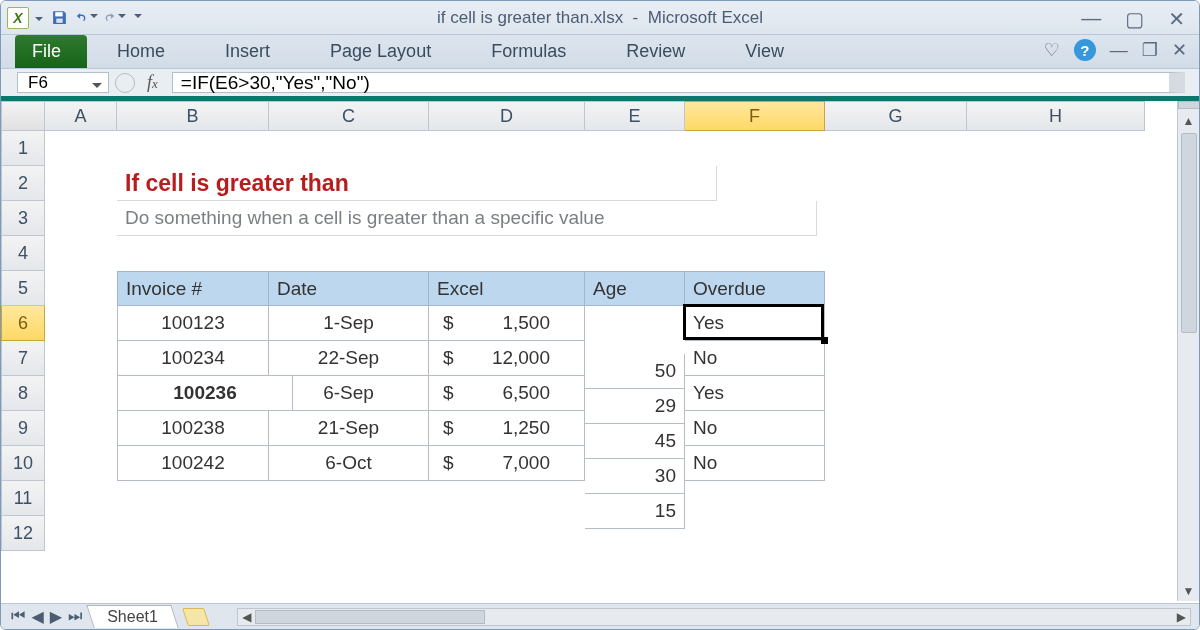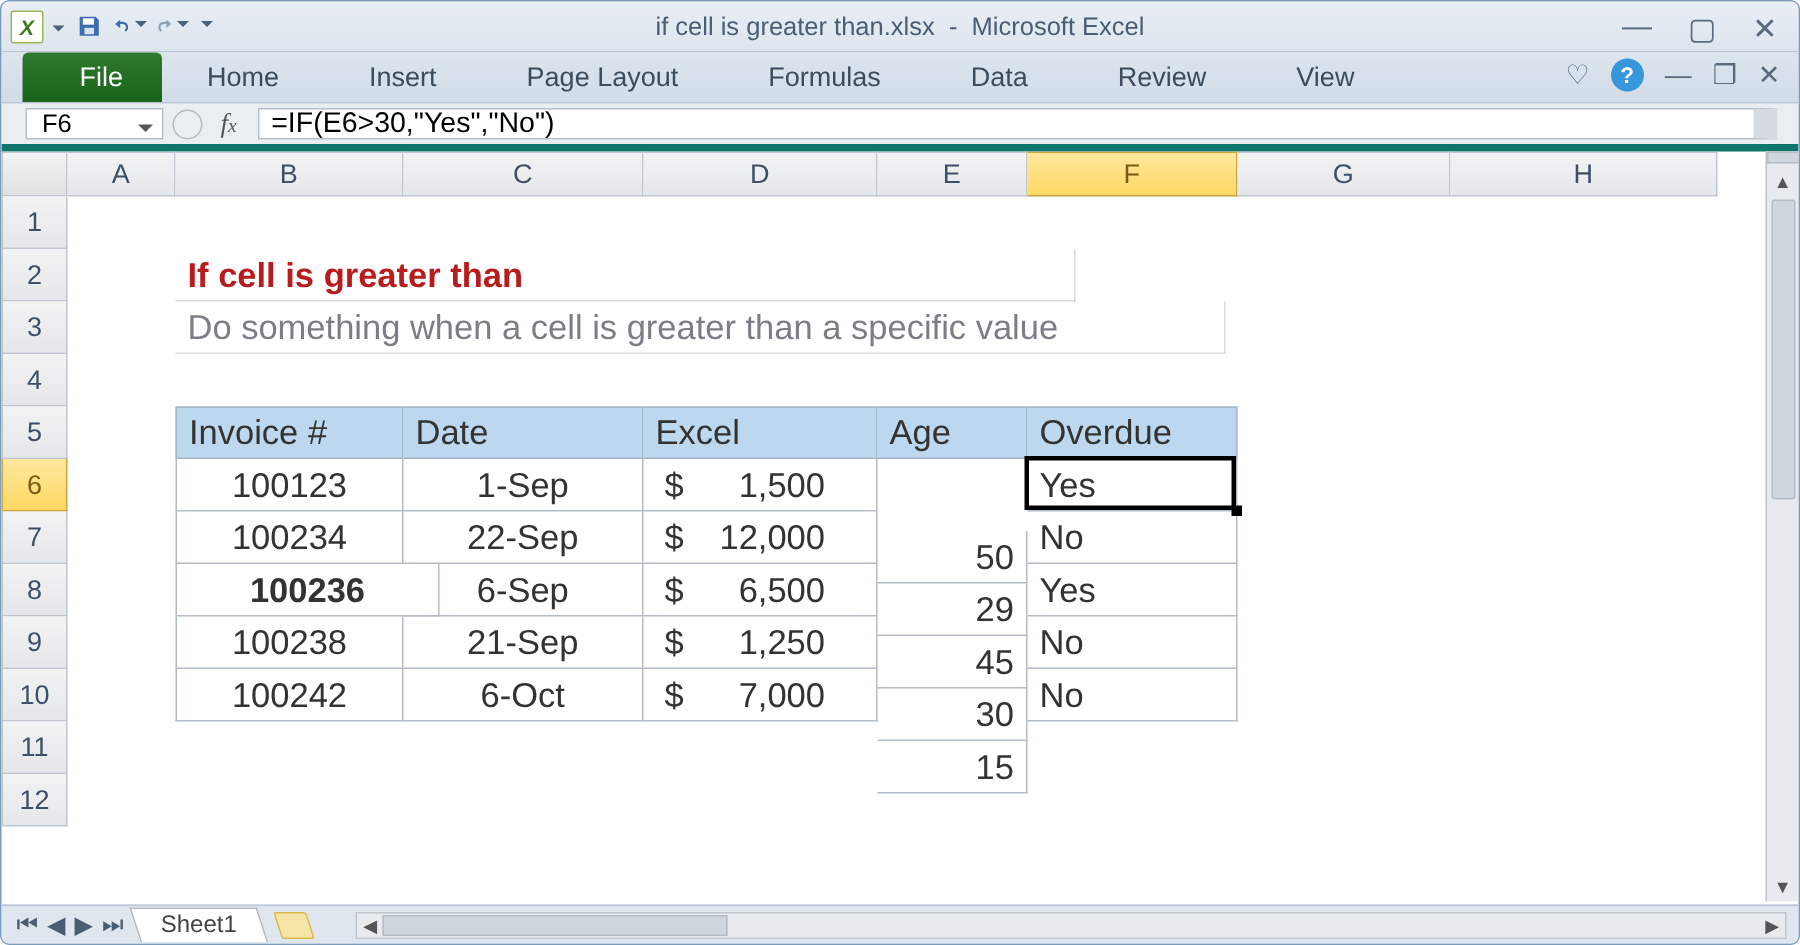--- a/index.html
+++ b/index.html
@@ -37,21 +37,21 @@
   .winbtns{position:absolute;right:14px;top:6px;display:flex;gap:24px;}
   .winbtns span{font-size:20px;color:#5a6b80;}
   .ribbon-tabs{
     display:flex; align-items:flex-end; height:34px;
     background:linear-gradient(#dde5ee,#d2dce7);
     padding-left:14px; gap:0; position:relative;
     border-bottom:1px solid #b8c6d6;
   }
   .file-tab{
     background:linear-gradient(#2f7a2f,#176317);
-    color:#fff; padding:6px 26px 6px 38px; font-size:18px;
+    color:#fff; padding:6px 26px 6px 17px; font-size:18px;
     border-top-left-radius:4px;border-top-right-radius:4px;
     position:relative;
   }
   .rtab{
     padding:6px 30px; color:#3b4c5e; font-size:18px;
   }
   .rright{position:absolute;right:12px;top:4px;display:flex;gap:14px;align-items:center;color:#5a6b80;}
   .help-icon{width:22px;height:22px;border-radius:50%;background:#3797dd;color:#fff;display:flex;align-items:center;justify-content:center;font-weight:bold;font-size:15px;}
   .formulabar{
     height:32px; display:flex; align-items:stretch;
@@ -82,21 +82,21 @@
   .rowhdrs{display:flex;flex-direction:column;}
   .rowhdr{
     width:44px;height:35px;display:flex;align-items:center;justify-content:center;
     background:linear-gradient(#f3f3f3,#e4e7eb);border:1px solid #c0c6cf;border-top:none;
     color:#3d5066;font-size:18px;
   }
   .rowhdr.sel, .colhdr.sel{background:linear-gradient(#ffe79e,#ffd965);color:#7a5c12;border-color:#caa53f;}
   .cells{position:relative;}
   .cell{
     position:absolute;border-right:1px solid #d7dbe0;border-bottom:1px solid #d7dbe0;
-    display:flex;align-items:center;padding:0 8px;font-size:23px;color:#333;
+    display:flex;align-items:center;padding:0 8px;font-size:19px;color:#333;
     height:35px; overflow:visible; white-space:nowrap;
   }
   .cell.hdrcell{background:#bdd7ee;border-color:#a4b6c7;}
   .cell.grey{color:#7b7f85;}
   .cell.bold{font-weight:bold;color:#b91c1c;}
   .cell.rt{justify-content:flex-end;margin-top:48px;}
   .cell.ct{justify-content:center;}
   .tbl-top{border-top:1px solid #a4b6c7;}
   .tbl-left{border-left:1px solid #a4b6c7;}
   .tbl-body{border-color:#b4bcc5;}
@@ -165,21 +165,20 @@
   </div>
 </div>
 
 <div class="ribbon-tabs">
   <div class="file-tab"><span>File</span></div>
   <div id="rtabs" style="display:flex;">
       <div class="rtab">Home</div>
       <div class="rtab">Insert</div>
       <div class="rtab">Page Layout</div>
       <div class="rtab">Formulas</div>
-      <div class="rtab">Data</div>
       <div class="rtab">Review</div>
       <div class="rtab">View</div>
     </div>
   <div class="rright">
     <span style="font-size:18px">♡</span>
     <span class="help-icon">?</span>
     <span>—</span>
     <span>❐</span>
     <span>✕</span>
   </div>

